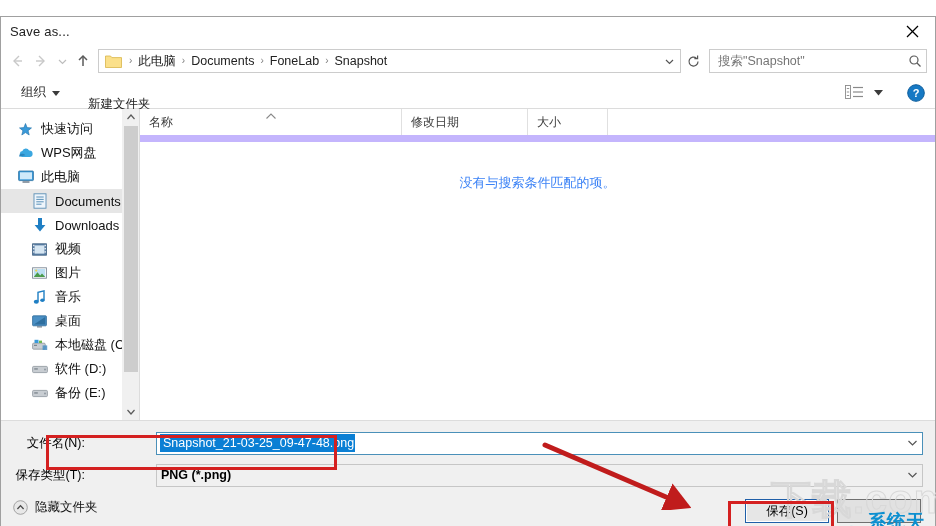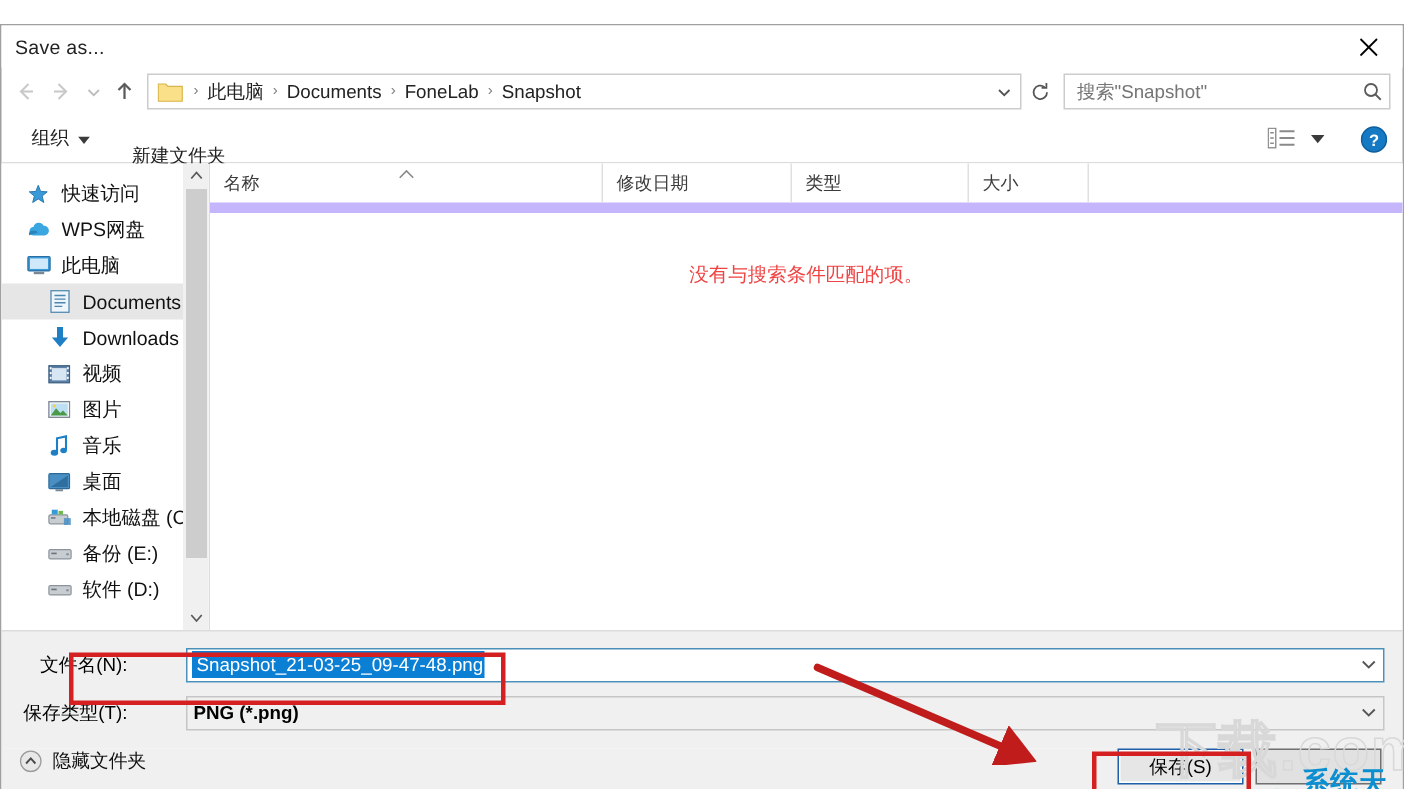--- a/index.html
+++ b/index.html
@@ -248,35 +248,36 @@
     top: 0px;
     left: 50%;
     transform: translateX(-50%);
   }
   .emptymsg {
     flex: 1 1 auto;
     display: flex;
     justify-content: center;
     padding-top: 32px;
     font-size: 13px;
-    color: #ef4444;
+    color: #3b82f6;
   }
 
   
   .formarea {
     background: #f0f0f0;
     border-top: 1px solid #dcdcdc;
     padding: 10px 12px 4px 12px;
     box-sizing: border-box;
   }
   .formrow {
     display: flex;
     align-items: center;
     height: 24px;
     margin-bottom: 8px;
+    gap: 32px;
   }
   .formlabel {
     width: 72px;
     text-align: right;
     font-size: 12.5px;
     color: #000;
     padding-right: 7px;
     white-space: nowrap;
     flex: 0 0 auto;
   }
@@ -637,32 +638,32 @@
       </div>
 
       <div class="side-item indent">
         <span class="side-ico">
           <svg width="16" height="11" viewBox="0 0 16 11">
             <rect x="0.6" y="2.4" width="14.8" height="6.2" rx="1" fill="#c8cdd2" stroke="#8b949c" stroke-width="0.8"></rect>
             <rect x="2.2" y="4.4" width="3.6" height="1.1" fill="#6d767e"></rect>
             <circle cx="13" cy="5.5" r="0.9" fill="#8b949c"></circle>
           </svg>
         </span>
-        <span class="side-label">备份 (E:)</span>
+        <span class="side-label">软件 (D:)</span>
       </div>
 
       <div class="side-item indent">
         <span class="side-ico">
           <svg width="16" height="11" viewBox="0 0 16 11">
             <rect x="0.6" y="2.4" width="14.8" height="6.2" rx="1" fill="#c8cdd2" stroke="#8b949c" stroke-width="0.8"></rect>
             <rect x="2.2" y="4.4" width="3.6" height="1.1" fill="#6d767e"></rect>
             <circle cx="13" cy="5.5" r="0.9" fill="#8b949c"></circle>
           </svg>
         </span>
-        <span class="side-label">软件 (D:)</span>
+        <span class="side-label">备份 (E:)</span>
       </div>
 
       <div class="sb-scroll">
         <div class="sb-arrow">
           <svg width="8" height="6" viewBox="0 0 8 6">
             <path d="M0.5 5 L4 1 L7.5 5" fill="none" stroke="#5a5a5a" stroke-width="1.2"></path>
           </svg>
         </div>
         <div class="sb-thumb"></div>
         <div class="sb-arrow" style="position:absolute;bottom:0;left:0;right:0;">
@@ -681,23 +682,20 @@
           <span class="sortcaret">
             <svg width="11" height="7" viewBox="0 0 11 7">
               <path d="M1 5.5 L5.5 1 L10 5.5" fill="none" stroke="#8a8a8a" stroke-width="1.1"></path>
             </svg>
           </span>
           <span>名称</span>
         </div>
         <div class="col date">
           <span>修改日期</span>
         </div>
-        <div class="col type">
-          <span>类型</span>
-        </div>
         <div class="col size">
           <span>大小</span>
         </div>
       </div>
       <div class="emptymsg">没有与搜索条件匹配的项。</div>
     </div>
   </div>
 
   <div class="formarea">
     <div class="formrow">

